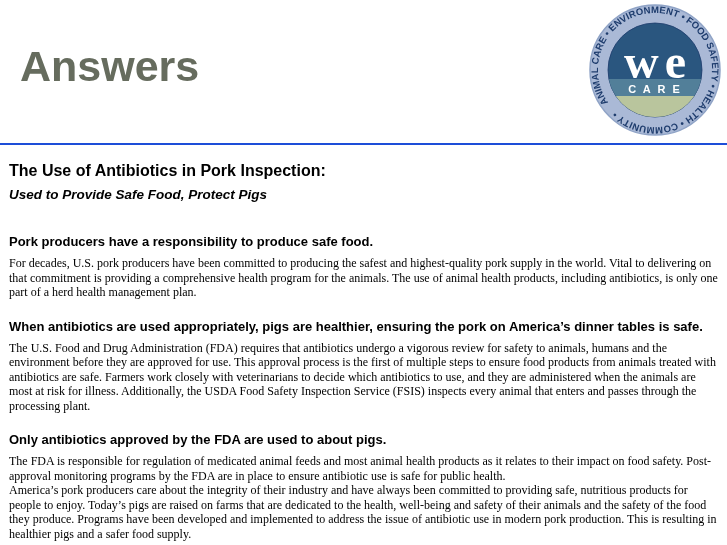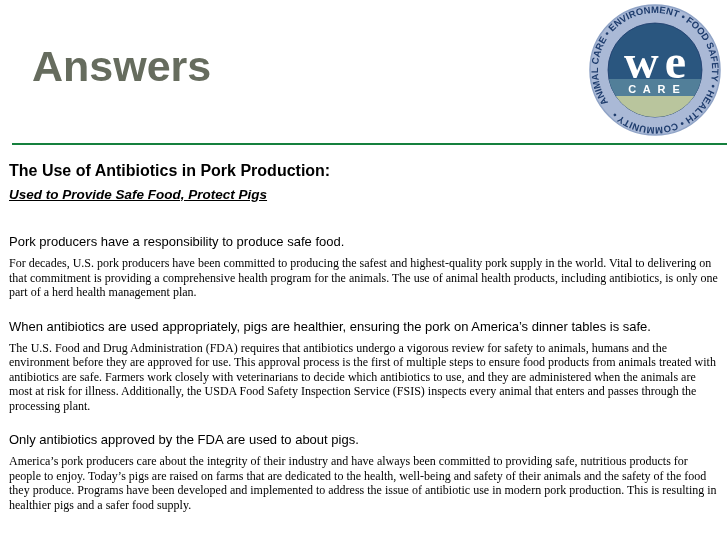--- a/index.html
+++ b/index.html
@@ -1,30 +1,30 @@
 <!DOCTYPE html>
 <html><head>
 <meta charset="utf-8">
 <style>
   html,body { margin:0; padding:0; }
   body {
     width:727px; height:545px; background:#ffffff;
     font-family:"Liberation Sans", sans-serif; color:#000;
     overflow:hidden; position:relative;
   }
-  .header { position:relative; height:143px; border-bottom:2px solid #15803d;margin-left:12px; }
+  .header { position:relative; height:143px; border-bottom:2px solid #1d4ed8; }
   .brand {
     position:absolute; left:20px; top:42px;
     font-size:43px; font-weight:bold; color:#666c5e; letter-spacing:0px;
   }
   .logo { position:absolute; top:4px; right:6px; width:132px; height:132px; }
   .content { padding:17px 9px 0 9px; }
   .article-title { font-size:16px; font-weight:bold; margin:0 0 7px 0; }
-  .article-subtitle { font-size:13.5px; font-weight:bold; font-style:italic; margin:0 0 32px 0;text-decoration:underline; }
-  .section-heading { font-size:13px; font-weight:normal; margin:19px 0 7px 0; }
+  .article-subtitle { font-size:13.5px; font-weight:bold; font-style:italic; margin:0 0 32px 0; }
+  .section-heading { font-size:13px; font-weight:bold; margin:19px 0 7px 0; }
   .section:first-of-type .section-heading { margin-top:0; }
   .section-body { font-size:12px; line-height:14.5px; margin:0;font-family:Liberation Serif, serif; }
 </style>
 </head>
 <body>
 
 <div class="header">
   <div class="brand">Answers</div>
 
   <svg class="logo" viewBox="0 0 132 132" xmlns="http://www.w3.org/2000/svg">
@@ -42,33 +42,34 @@
     </g>
     <text x="66" y="74" text-anchor="middle" textLength="62" font-family="Liberation Serif, DejaVu Serif, serif" font-weight="bold" font-size="48" fill="#ffffff">we</text>
     <text x="66" y="88.5" text-anchor="middle" font-family="Liberation Sans, sans-serif" font-weight="bold" font-size="11" letter-spacing="2" fill="#ffffff">C A R E</text>
     <text font-family="Liberation Sans, sans-serif" font-weight="bold" font-size="9.5" fill="#1e3c6d" letter-spacing="1">
       <textPath href="#ringpath" textLength="347">ANIMAL CARE • ENVIRONMENT • FOOD SAFETY • HEALTH • COMMUNITY •</textPath>
     </text>
   </svg>
 </div>
 
 <div class="content">
-  <h1 class="article-title">The Use of Antibiotics in Pork Production:</h1>
+  <h1 class="article-title">The Use of Antibiotics in Pork Inspection:</h1>
   <div class="article-subtitle">Used to Provide Safe Food, Protect Pigs</div>
 
   <div class="section">
     <h2 class="section-heading">Pork producers have a responsibility to produce safe food.</h2>
     <p class="section-body">For decades, U.S. pork producers have been committed to producing the safest and highest-quality pork supply in the world. Vital to delivering on that commitment is providing a comprehensive health program for the animals. The use of animal health products, including antibiotics, is only one part of a herd health management plan.</p>
   </div>
 
   <div class="section">
     <h2 class="section-heading">When antibiotics are used appropriately, pigs are healthier, ensuring the pork on America’s dinner tables is safe.</h2>
     <p class="section-body">The U.S. Food and Drug Administration (FDA) requires that antibiotics undergo a vigorous review for safety to animals, humans and the environment before they are approved for use. This approval process is the first of multiple steps to ensure food products from animals treated with antibiotics are safe. Farmers work closely with veterinarians to decide which antibiotics to use, and they are administered when the animals are most at risk for illness. Additionally, the USDA Food Safety Inspection Service (FSIS) inspects every animal that enters and passes through the processing plant.</p>
   </div>
 
   <div class="section">
     <h2 class="section-heading">Only antibiotics approved by the FDA are used to about pigs.</h2>
+    <p class="section-body">The FDA is responsible for regulation of medicated animal feeds and most animal health products as it relates to their impact on food safety. Post-approval monitoring programs by the FDA are in place to ensure antibiotic use is safe for public health.</p>
   </div>
 
   <div class="section">
     <p class="section-body">America’s pork producers care about the integrity of their industry and have always been committed to providing safe, nutritious products for people to enjoy. Today’s pigs are raised on farms that are dedicated to the health, well-being and safety of their animals and the safety of the food they produce. Programs have been developed and implemented to address the issue of antibiotic use in modern pork production. This is resulting in healthier pigs and a safer food supply.</p>
   </div>
 </div>
 
 </body></html>

